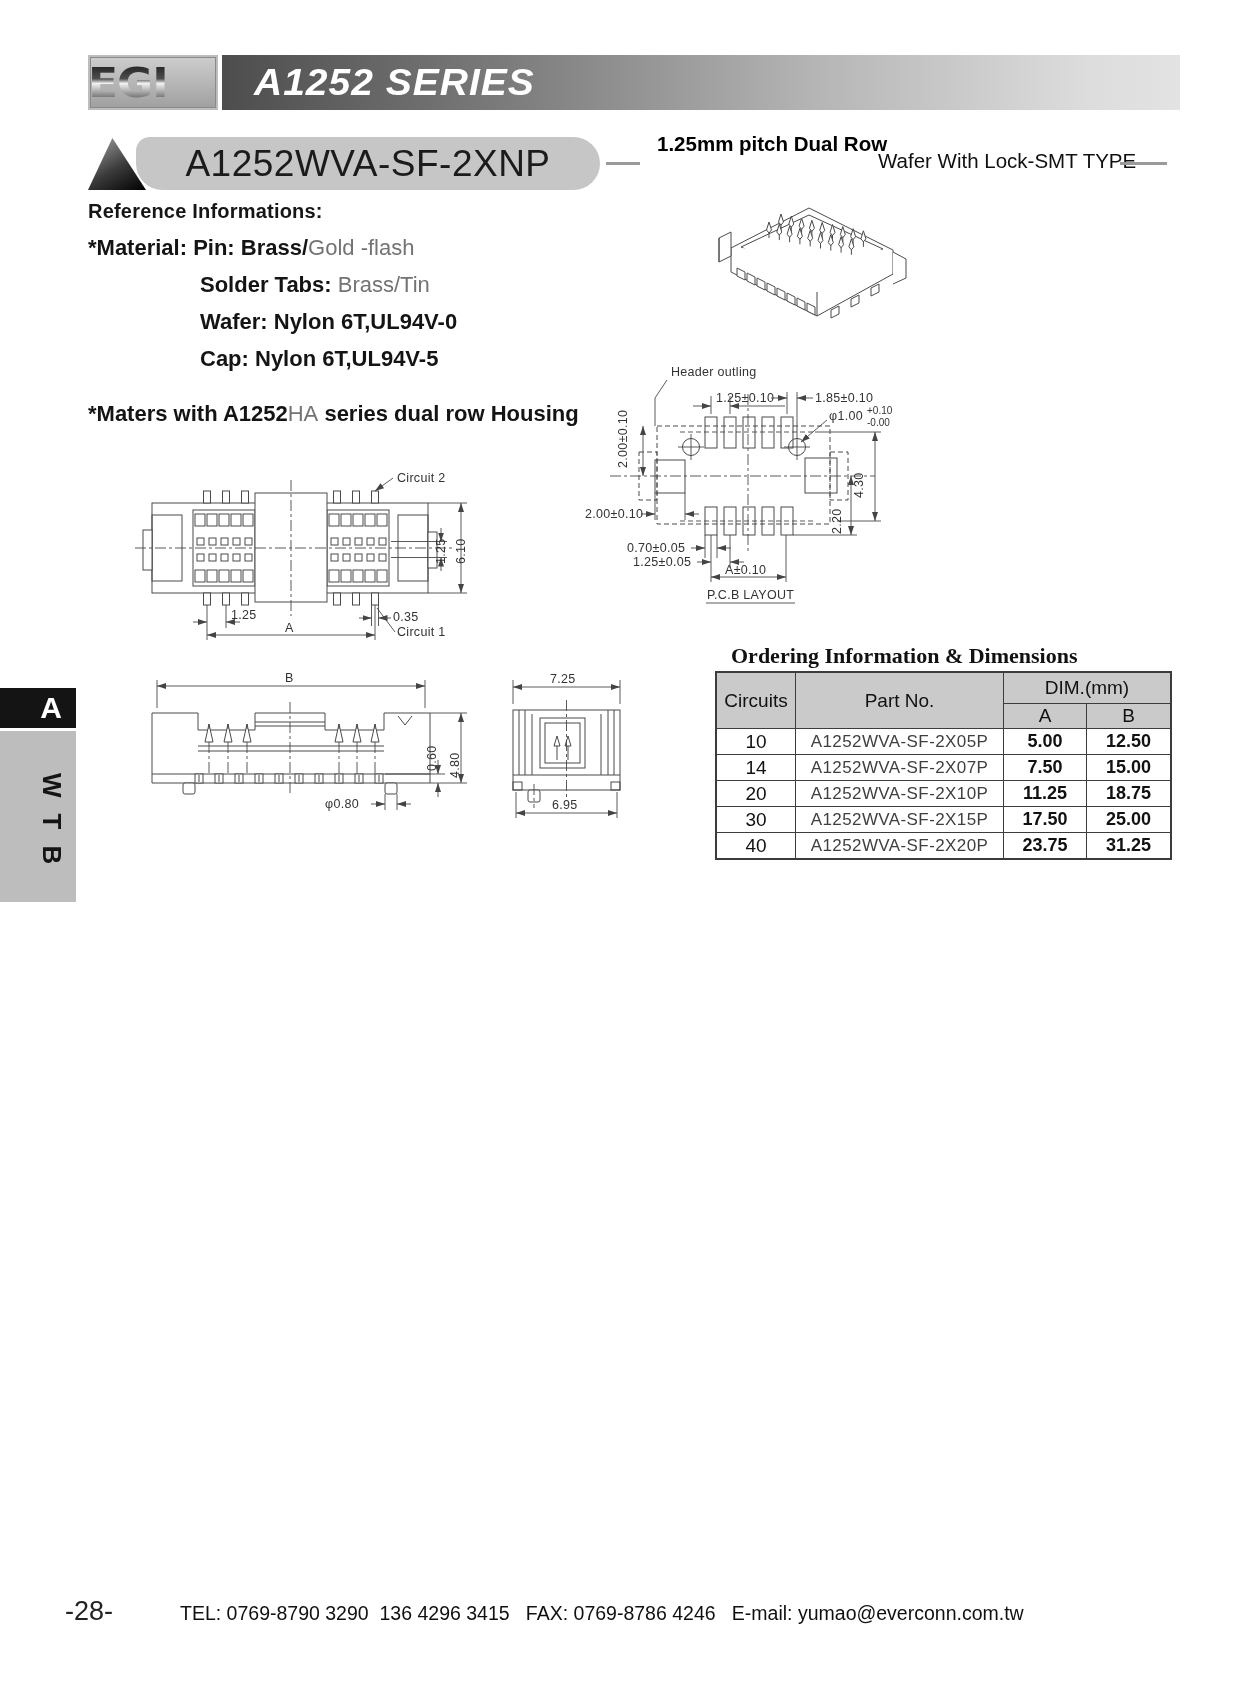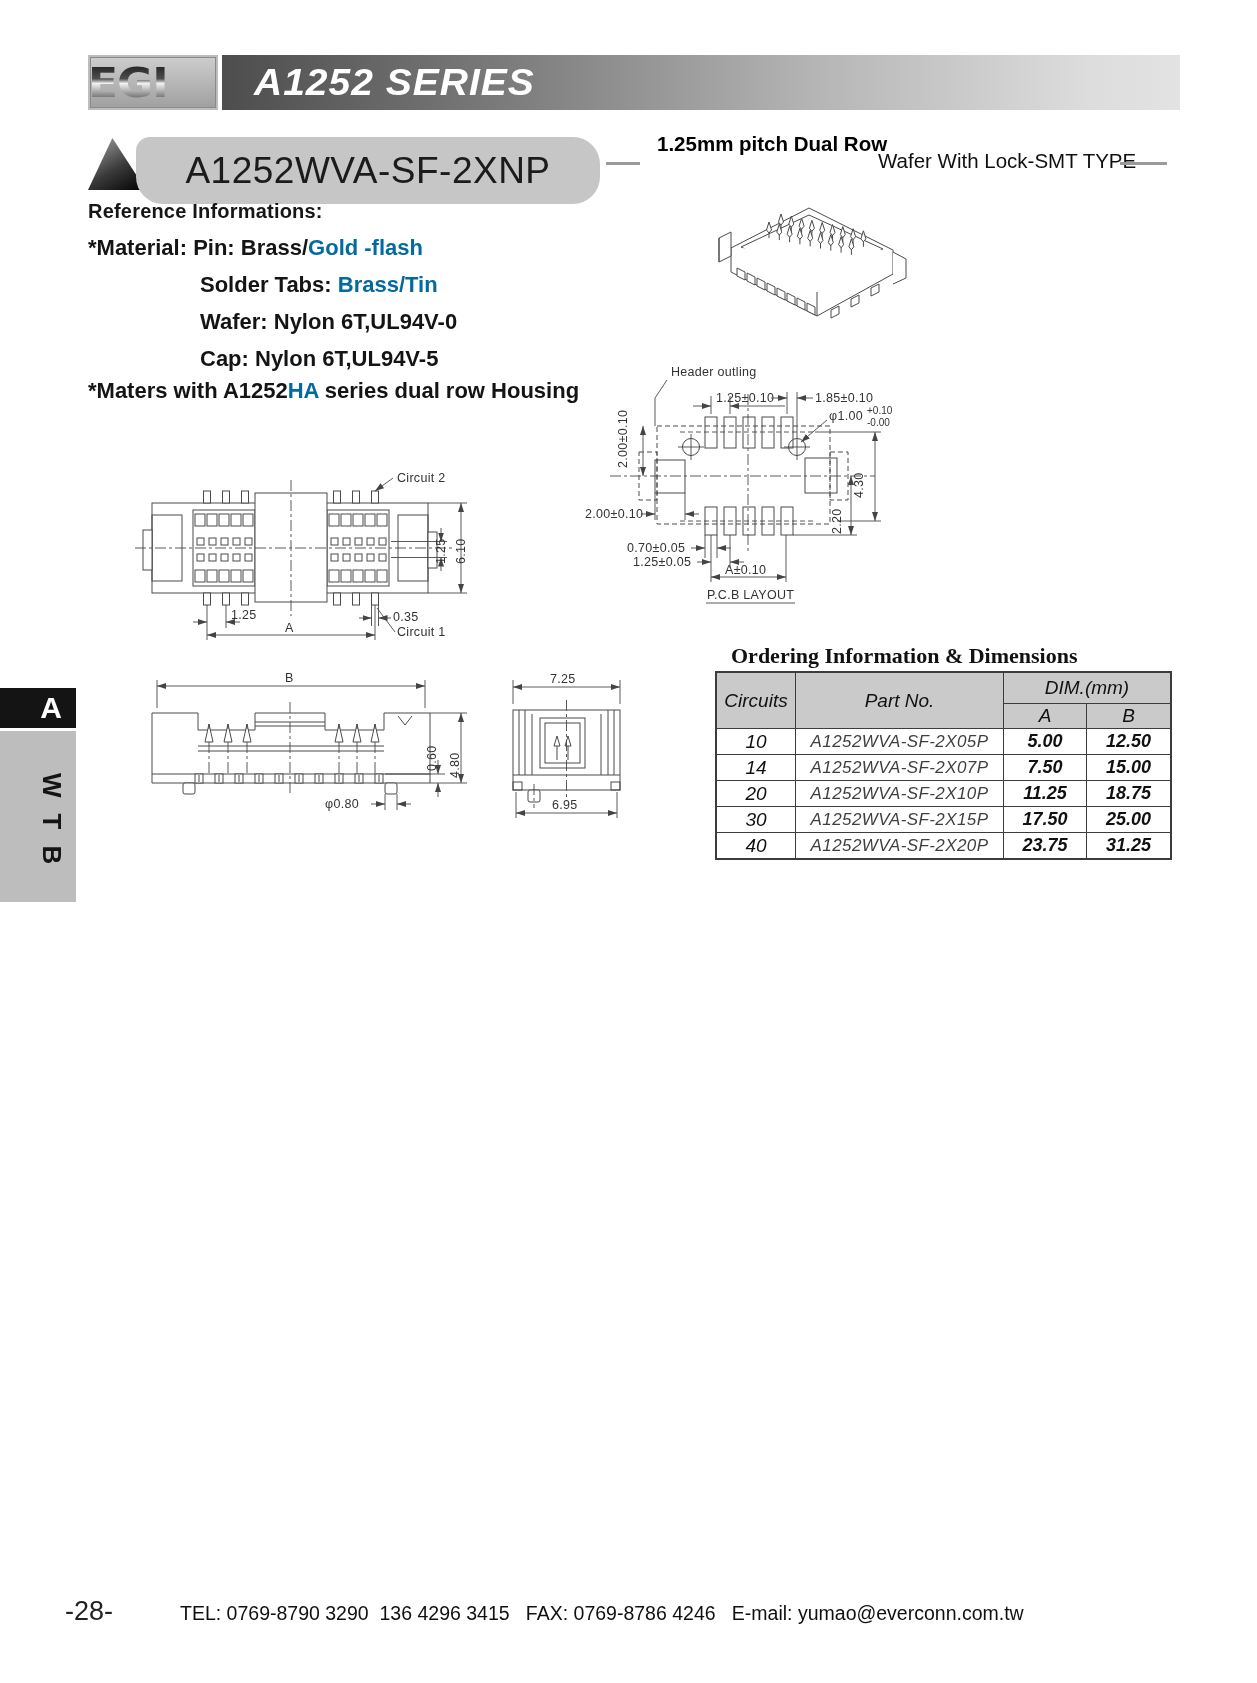--- a/index.html
+++ b/index.html
@@ -14,47 +14,47 @@
             -webkit-background-clip:text;background-clip:text;color:transparent;transform:scaleY(.92);}
   .header-bar{left:222px;top:55px;width:946px;height:55px;
             background:linear-gradient(90deg,#4d4d4d 0%,#7c7c7c 30%,#b5b5b5 62%,#dcdcdc 90%,#e3e3e3 100%);
             display:flex;align-items:center;padding-left:12px;}
   .series-title{font-size:39px;font-weight:bold;font-style:italic;color:#fff;margin-left:20px;letter-spacing:1px;transform:scaleY(.95);}
   .header-right{position:absolute;right:14px;top:50%;transform:translateY(-50%);font-size:21.5px;color:#101010;letter-spacing:.2px;}
 
   
   .tri{left:88px;top:138px;width:58px;height:52px;background:linear-gradient(150deg,#a8a8a8 0%,#3a3a3a 55%,#000 100%);
        clip-path:polygon(42% 0,100% 100%,0 100%);}
-  .part-box{left:136px;top:137px;width:464px;height:67px;background:#c6c6c6;border-radius:14px 27px 27px 27px;
+  .part-box{left:136px;top:137px;width:464px;height:53px;background:#c6c6c6;border-radius:14px 27px 27px 27px;
             display:flex;align-items:center;justify-content:center;}
   .part-txt{font-size:37px;color:#1b1b1b;letter-spacing:.5px;}
   .sep{background:#9a9a9a;height:3px;}
   .pitch-txt{left:648px;top:132px;font-size:20.5px;font-weight:bold;color:#000000;margin-left:9px;}
   .type-txt{left:878px;top:149px;font-size:20.5px;color:#101010;}
 
   
   .ref-h{left:88px;top:200px;font-size:20px;font-weight:800;letter-spacing:.2px;}
   .ref-line{font-size:22px;color:#141414;}
-  .b{font-weight:bold;} .r{font-weight:bold;color:#0369a1;text-align:center;}
+  .b{font-weight:bold;} .r{font-weight:normal;color:#737373;text-align:center;}
 
   
   svg{overflow:visible;}
   .ln{stroke:#4a4a4a;stroke-width:1;fill:none;}
   .lnw{stroke:#4a4a4a;stroke-width:1;fill:#fff;}
   .dim{stroke:#474747;stroke-width:.9;fill:none;}
   .dd{stroke-dasharray:11 3 3 3;}
   .dsh{stroke-dasharray:5 3;}
   .dtxt{font-family:"Liberation Sans",sans-serif;font-size:12.5px;fill:#333;letter-spacing:.3px;}
   .dtxt-sm{font-family:"Liberation Sans",sans-serif;font-size:10px;fill:#333;}
 
   
   .tbl-title{left:731px;top:643px;font-family:"Liberation Serif",serif;font-weight:bold;font-size:22px;color:#111;}
   table.order{position:absolute;left:715px;top:671px;border-collapse:collapse;table-layout:fixed;}
   table.order td,table.order th{border:1px solid #3c3c3c;padding:0;text-align:center;vertical-align:middle;}
-  table.order{border:2px solid #3c3c3c;font-style:italic;}
+  table.order{border:2px solid #3c3c3c;}
   .hdr{background:#cacaca;font-size:19px;font-weight:normal;color:#111;}
   .c-circ{width:78px;} .c-part{width:207px;} .c-a{width:82px;} .c-b{width:83px;}
   .row-circ{font-size:19px;font-weight:500;color:#111;height:25px;margin-top:20px;}
   .row-part{font-size:17px;color:#3f3f3f;letter-spacing:.4px;}
   .row-val{font-size:18px;font-weight:bold;color:#111;}
 
   
   .side-a{left:0;top:688px;width:76px;height:40px;background:#141414;color:#fff;font-size:30px;font-weight:bold;
           display:flex;align-items:center;justify-content:flex-end;padding-right:14px;box-sizing:border-box;}
   .side-wtb{left:0;top:731px;width:76px;height:171px;background:#bdbdbd;}
@@ -81,21 +81,21 @@
 <div class="abs sep" style="left:606px;top:162px;width:34px;"></div>
 <div class="abs pitch-txt">1.25mm pitch Dual Row</div>
 <div class="abs type-txt">Wafer With Lock-SMT TYPE</div>
 <div class="abs sep" style="left:1120px;top:162px;width:47px;"></div>
 
 <div class="abs ref-h">Reference Informations:</div>
 <div class="abs ref-line" style="left:88px;top:235px;"><span class="b">*Material: Pin: Brass/</span><span class="r">Gold -flash</span></div>
 <div class="abs ref-line" style="left:200px;top:272px;"><span class="b">Solder Tabs:</span><span class="r"> Brass/Tin</span></div>
 <div class="abs ref-line b" style="left:200px;top:309px;">Wafer: Nylon 6T,UL94V-0</div>
 <div class="abs ref-line b" style="left:200px;top:346px;">Cap: Nylon 6T,UL94V-5</div>
-<div class="abs ref-line" style="left:88px;top:378px;"><span class="b">*Maters with A1252</span><span class="r">HA</span><span class="b"> series dual row Housing</span></div>
+<div class="abs ref-line" style="left:88px;top:401px;"><span class="b">*Maters with A1252</span><span class="r">HA</span><span class="b"> series dual row Housing</span></div>
 
 <svg class="abs" style="left:693px;top:186px;" width="235" height="172" viewBox="0 0 235 172">
   <defs>
     <g id="iso-pin">
         <line x1="0" y1="0" x2="0" y2="-14" class="ln"></line>
         <polygon points="-2.5,-8 0,-16 2.5,-8 0,-5" class="lnw"></polygon>
       </g>
     <g id="iso-foot">
         <polygon points="0,0 8,4 8,12 0,8" class="lnw"></polygon>
       </g>

